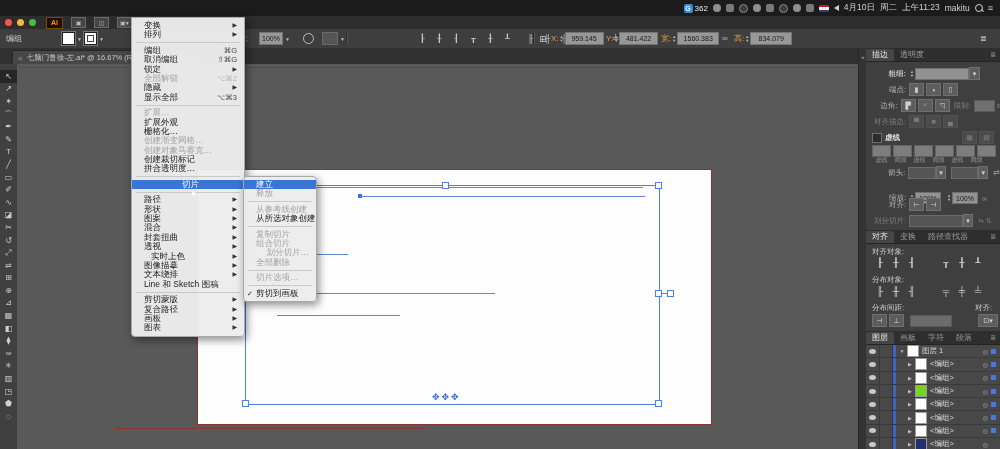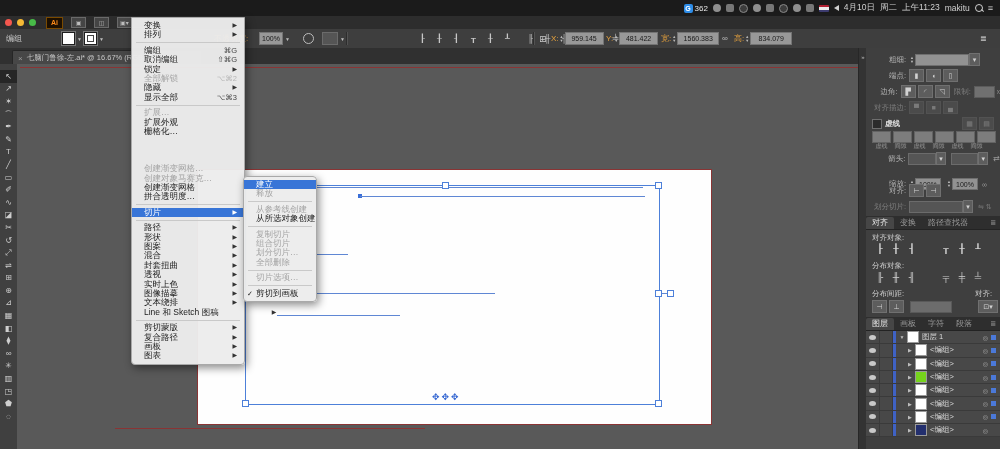--- a/index.html
+++ b/index.html
@@ -361,34 +361,34 @@
       <div class="msep"></div>
       <div class="mi dis" style="position: relative;">
         <span class="lbl">扩展…</span>
       </div>
       <div class="mi" style="position: relative;">
         <span class="lbl">扩展外观</span>
       </div>
       <div class="mi" style="position: relative;">
         <span class="lbl">栅格化…</span>
       </div>
-      <div class="mi dis" style="position: relative; margin-top: 28px;">
+      <div class="mi dis" style="position: relative;">
         <span class="lbl">创建渐变网格…</span>
       </div>
       <div class="mi dis" style="position: relative;">
         <span class="lbl">创建对象马赛克…</span>
       </div>
       <div class="mi" style="position: relative;">
-        <span class="lbl">创建渐变网格</span>
+        <span class="lbl">创建裁切标记</span>
       </div>
       <div class="mi" style="position: relative;">
         <span class="lbl">拼合透明度…</span>
       </div>
       <div class="msep"></div>
-      <div class="mi hl" style="position: relative;">
+      <div class="mi hl" style="position: relative; flex-direction: column;">
         <span class="lbl">切片</span>
         <span class="arr">▶</span>
       </div>
       <div class="msep"></div>
       <div class="mi" style="position: relative;">
         <span class="lbl">路径</span>
         <span class="arr">▶</span>
       </div>
       <div class="mi" style="position: relative;">
         <span class="lbl">形状</span>
@@ -403,21 +403,21 @@
         <span class="arr">▶</span>
       </div>
       <div class="mi" style="position: relative;">
         <span class="lbl">封套扭曲</span>
         <span class="arr">▶</span>
       </div>
       <div class="mi" style="position: relative;">
         <span class="lbl">透视</span>
         <span class="arr">▶</span>
       </div>
-      <div class="mi" style="position: relative;">
+      <div class="mi" style="position: relative; margin-left: 7px;">
         <span class="lbl">实时上色</span>
         <span class="arr">▶</span>
       </div>
       <div class="mi" style="position: relative;">
         <span class="lbl">图像描摹</span>
         <span class="arr">▶</span>
       </div>
       <div class="mi" style="position: relative;">
         <span class="lbl">文本绕排</span>
         <span class="arr">▶</span>
@@ -459,21 +459,21 @@
       <div class="mi" style="position: relative;">
         <span class="lbl">从所选对象创建</span>
       </div>
       <div class="msep"></div>
       <div class="mi dis" style="position: relative;">
         <span class="lbl">复制切片</span>
       </div>
       <div class="mi dis" style="position: relative;">
         <span class="lbl">组合切片</span>
       </div>
-      <div class="mi dis" style="position: relative;">
+      <div class="mi dis" style="position: relative; text-align: right;">
         <span class="lbl">划分切片…</span>
       </div>
       <div class="mi dis" style="position: relative;">
         <span class="lbl">全部删除</span>
       </div>
       <div class="msep"></div>
       <div class="mi dis" style="position: relative;">
         <span class="lbl">切片选项…</span>
       </div>
       <div class="msep"></div>
@@ -482,22 +482,27 @@
         <span class="lbl">剪切到画板</span>
       </div>
     </div>
 
   <div class="abs dockstrip">
     <div style="color:#bbb;font-size:6px;text-align:center;padding-top:6px;">»</div>
   </div>
 
   <div class="abs dock">
 
+    <div class="ptabs" id="stroke-tabs">
+        <span class="ptab active">描边</span>
+        <span class="ptab">透明度</span>
+        <span class="pmenu-ic">≣</span>
+      </div>
     <div style="position:relative;height:168px;">
-      <div class="prow" style="top:5px;">
+      <div class="prow" style="top:5px;font-weight:bold;">
         <span class="plabel">粗细:</span>
         <span class="stepper">
             <span>▲</span>
             <span>▼</span>
           </span>
         <span class="pfield" style="width:52px;"></span>
         <span class="pbtn" style="width:9px;">▾</span>
       </div>
       <div class="prow" style="top:21px;">
         <span class="plabel">端点:</span>

